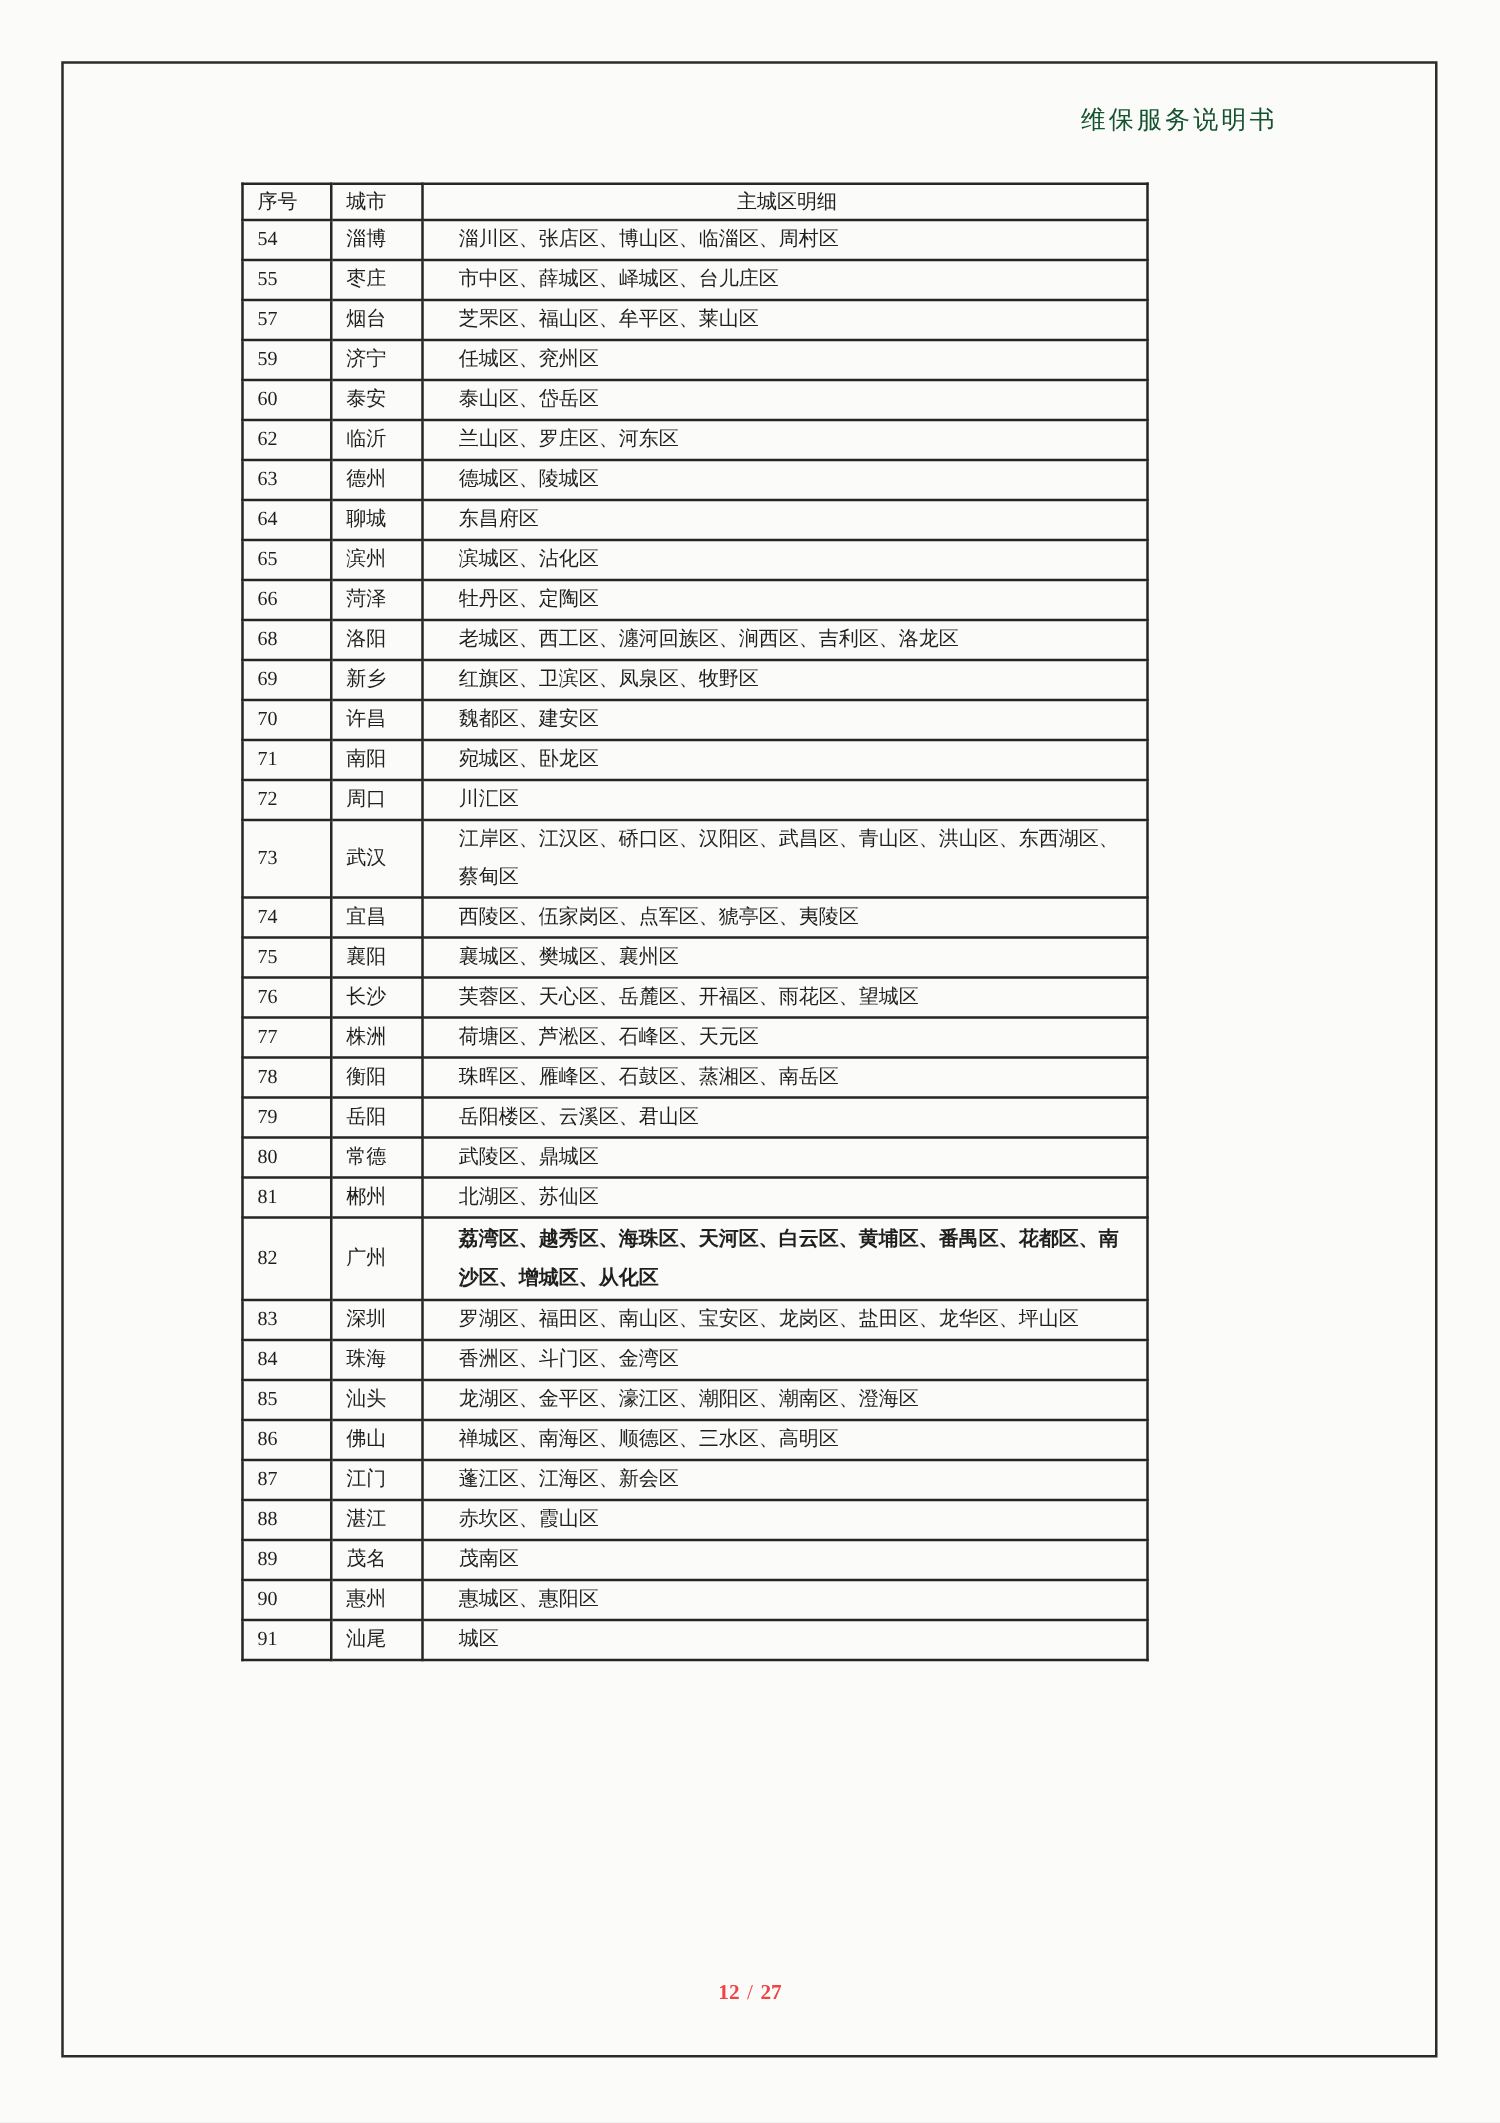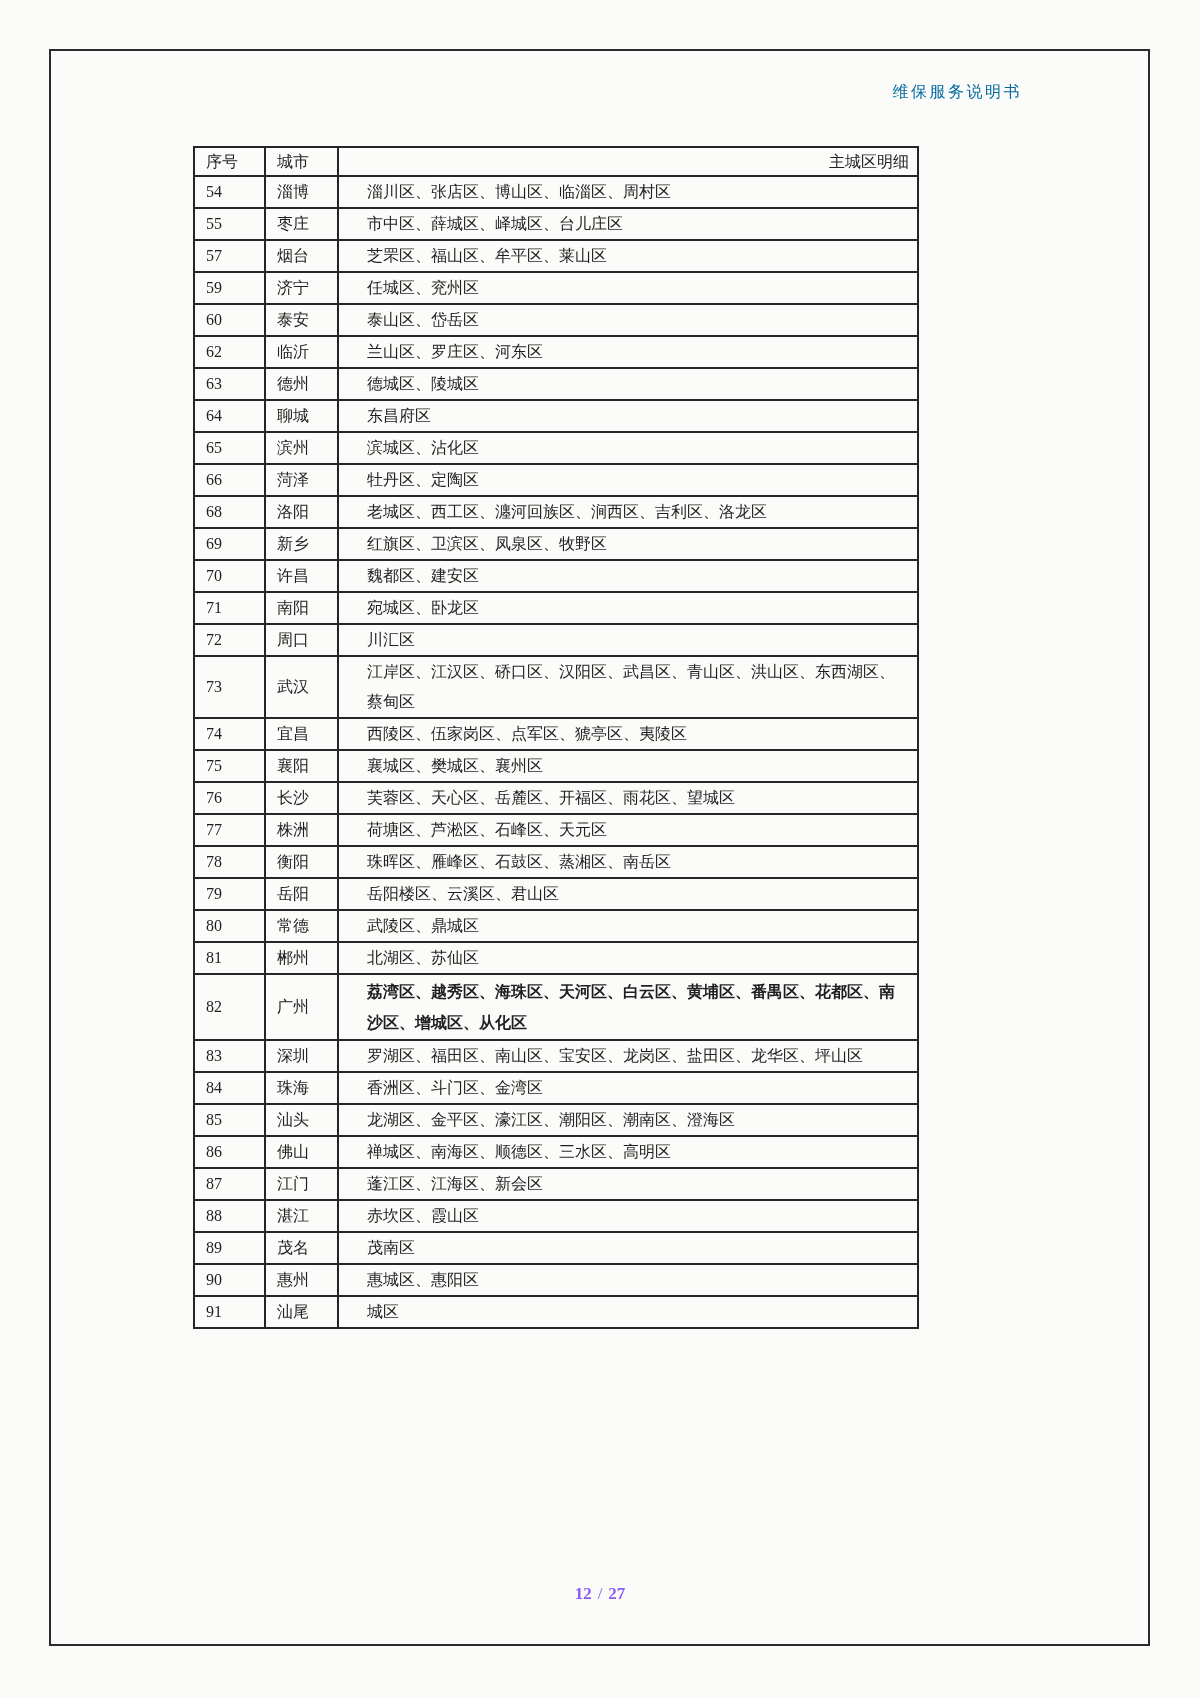--- a/index.html
+++ b/index.html
@@ -23,23 +23,23 @@
     top: 49px;
     width: 1101px;
     height: 1597px;
     border: 2px solid #2b2b2b;
     box-sizing: border-box;
   }
   .doc-header {
     position: absolute;
     top: 82px;
     right: 178px;
-    font-size: 16px;
+    font-size: 20px;
     letter-spacing: 2.5px;
-    color: #0369a1;
+    color: #14532d;
     white-space: nowrap;
   }
   table.districts {
     position: absolute;
     left: 193px;
     top: 146px;
     width: 726px;
     border-collapse: collapse;
     table-layout: fixed;
     font-size: 16px;
@@ -51,31 +51,31 @@
     border: 2px solid #262626;
     padding: 0 8px 0 11px;
     height: 30px;
     line-height: 30px;
     font-weight: normal;
     text-align: left;
     vertical-align: middle;
     overflow: hidden;
   }
   table.districts th { height: 27px; line-height: 27px; }
-  table.districts th.col-districts { text-align: right; }
+  table.districts th.col-districts { text-align: center; }
   table.districts td.cell-districts { line-height: 30px; padding-left: 28px; }
   table.districts td.wrap { line-height: 31px; padding-top: 1px; padding-bottom: 1px; font-weight: bold; }
   .page-footer {
     position: absolute;
     left: 0;
     top: 1584px;
     width: 100%;
     text-align: center;
     font-size: 17px;
-    color: #8b5cf6;
+    color: #ef4444;
   }
   .page-footer .num { font-weight: bold; }
   .page-footer .sep { font-weight: normal; padding: 0 6px; }
 </style>
 </head>
 <body>
 
 <div class="page">
   <div class="frame"></div>
 

